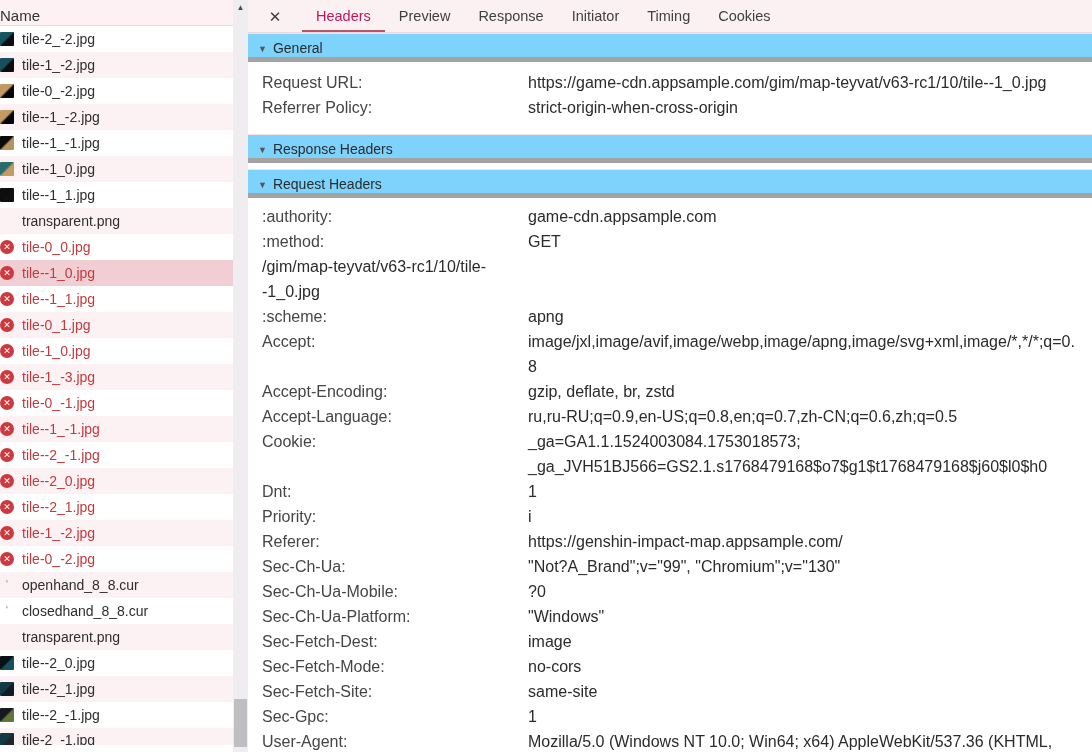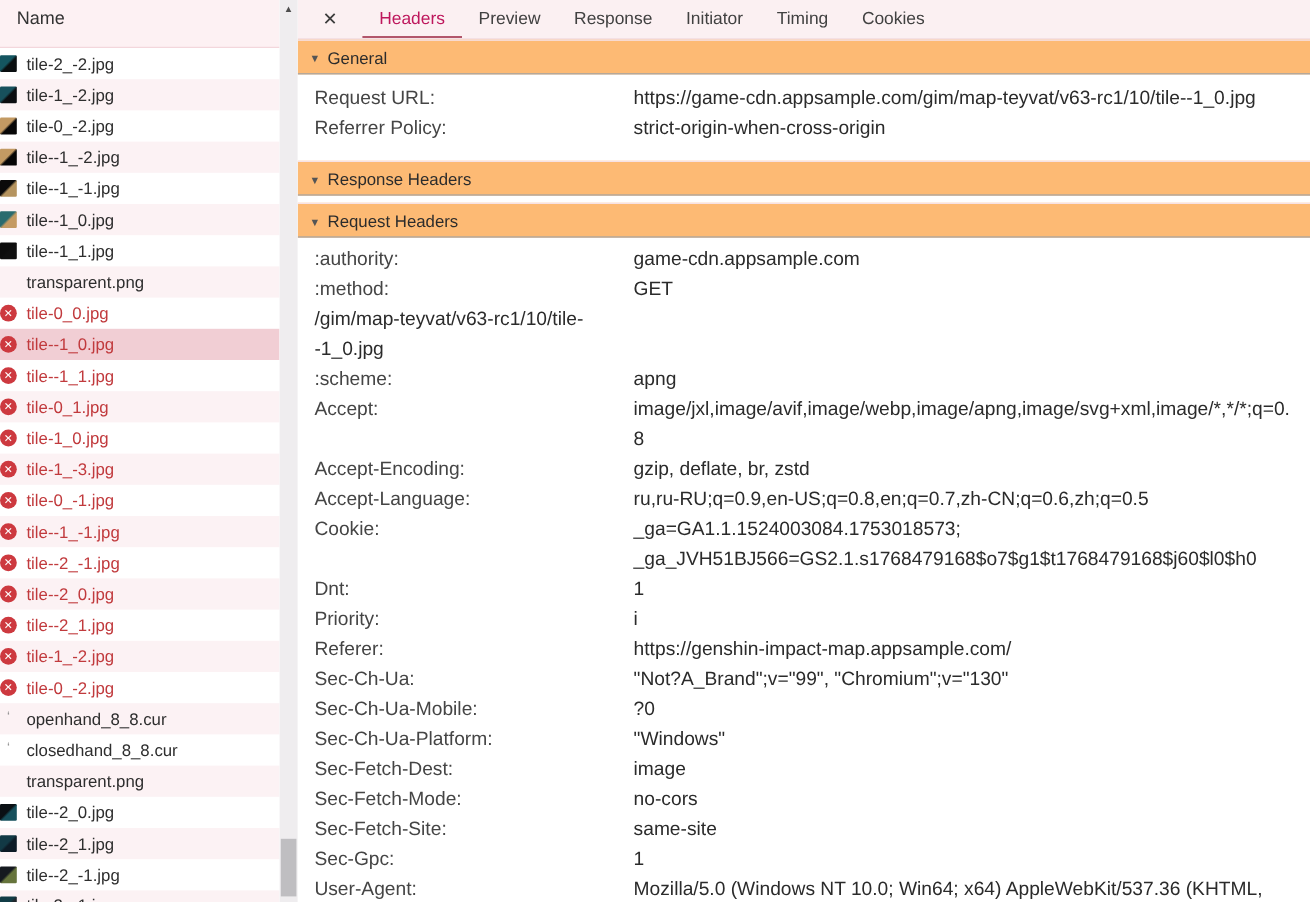--- a/index.html
+++ b/index.html
@@ -2,21 +2,21 @@
 <html><head>
 <meta charset="utf-8">
 <style>
   * { margin:0; padding:0; box-sizing:border-box; }
   html,body { background:#fff; }
   body { font-family:"Liberation Sans","DejaVu Sans",sans-serif; color:#2e2e2e; }
   .app { position:relative; width:1092px; height:752px; overflow:hidden; background:#fff; display:flex; }
 
   
   .sidebar { width:233px; height:752px; overflow:hidden; background:#fff; flex:none; }
-  .sidebar-header { height:40px; line-height:32px; padding-left:14px; font-size:15px; color:#333;
+  .sidebar-header { height:26px; line-height:32px; font-size:15px; color:#333;
                     background:#fdf1f3; border-bottom:1px solid #f3d7dc; }
   .srow { height:26px; display:flex; align-items:center; padding-left:0; gap:8px;
           font-size:14px; white-space:nowrap; overflow:hidden; }
   .srow.stripe { background:#fcf2f4; }
   .srow.selected { background:#f1ced4; }
   .srow.error { color:#c13a3d; }
   .srow.partial { height:17px; align-items:center; padding-top:6px; }
   .icon-box { width:14px; height:14px; flex:none; border-radius:1px; }
   .icon-box.empty { background:transparent; }
   .err-badge { width:14px; height:14px; flex:none; border-radius:50%; background:#cd393f; color:#fff;
@@ -28,22 +28,22 @@
   .vscroll .arrow { height:16px; text-align:center; font-size:8px; line-height:16px; color:#4d4d4d; cursor:default; }
   .vscroll .thumb { position:absolute; left:1px; width:13px; top:699px; height:48px; background:#bfbec1; }
 
   
   .main { flex:1; height:752px; overflow:hidden; background:#fff; }
   .tabbar { height:33px; display:flex; align-items:stretch; background:#fbf0f2; border-bottom:1px solid #eed6db; }
   .close-btn { width:54px; text-align:center; line-height:33px; font-size:15px; color:#3c3c3c; cursor:pointer; }
   .tab { padding:0 14px; line-height:33px; font-size:14.5px; color:#414141; cursor:pointer; }
   .tab.active { color:#be185d; box-shadow:inset 0 -2px 0 #b2566b; }
 
-  .section-head { height:29px; line-height:28px; background:#fdba74; font-size:14px; color:#2c2c2c;
-                  padding-left:10px; border-bottom:1px solid #a3a3a3; border-top:1px solid #f7e2e6; }
+  .section-head { height:29px; line-height:28px; background:#7dd3fc; font-size:14px; color:#2c2c2c;
+                  padding-left:10px; border-bottom:5px solid #a3a3a3; border-top:1px solid #f7e2e6; }
   .section-head .tri { font-size:9px; color:#555; margin-right:6px; display:inline-block; vertical-align:1px; }
   .rows-block { padding:8px 0 14px; }
   .rows-block.req { padding:6px 0 10px; }
   .rows-block.empty { padding:0; height:6px; }
   .hrow { display:grid; grid-template-columns:266px 1fr; padding-left:14px; font-size:16px; }
   .hrow .k { color:#454545; line-height:25px; }
   .hrow .v { color:#2b2b2b; line-height:25px; max-width:552px; overflow-wrap:break-word; }
 </style>
 </head>
 <body>

